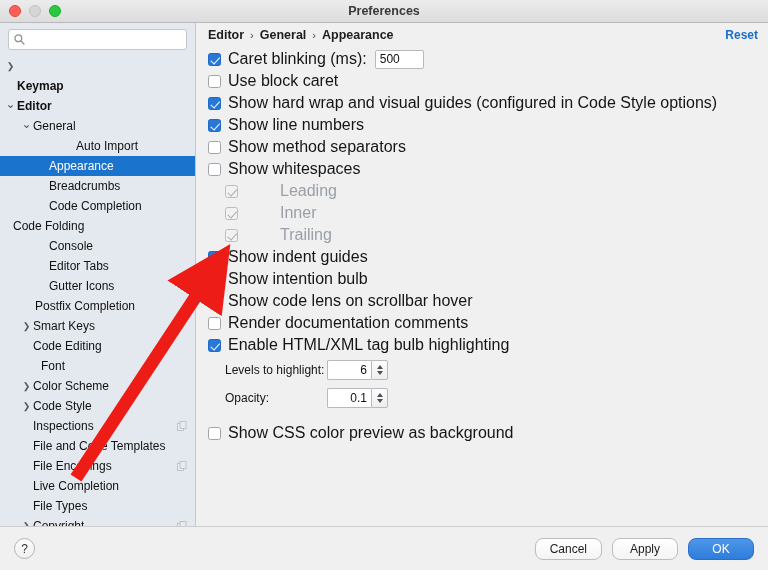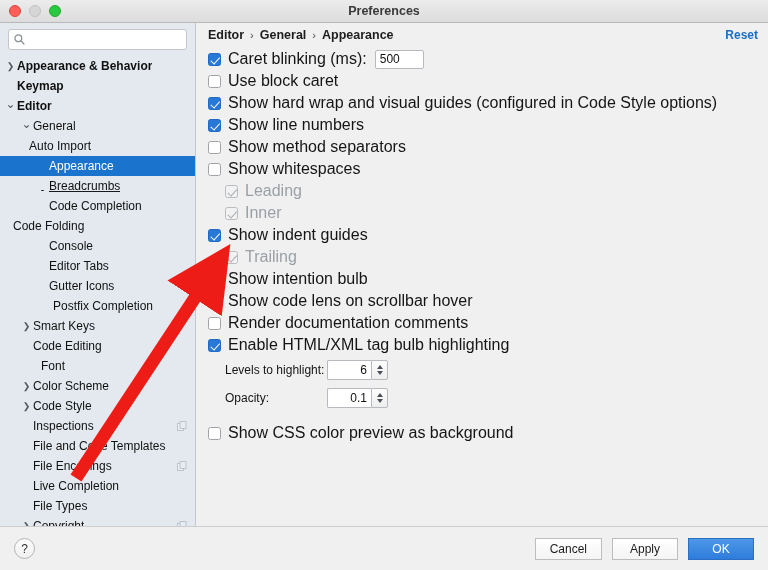--- a/index.html
+++ b/index.html
@@ -74,21 +74,21 @@
     height: 24px; flex: 0 0 24px; display: flex; align-items: center;
     padding: 0 10px 0 12px; gap: 0;
   }
   .crumb { font-size: 12.5px; font-weight: bold; color: #1d1d1d; }
   .crumb-sep { font-size: 11px; color: #4a4a4a; padding: 0 6px; }
   .reset-link { margin-left: auto; font-size: 12px; font-weight: bold; color: #1a6fc4; cursor: pointer; }
 
   .settings { flex: 1; padding: 1px 10px 0 12px; overflow: hidden; }
 
   .row { display: flex; align-items: center; height: 22px; }
-  .row.sub { padding-left: 17px; }
+  .row.sub { padding-left: 17px; gap: 35px; }
   .row.field { height: 28px; padding-left: 17px; }
 
   .cb {
     width: 13px; height: 13px; flex: 0 0 13px;
     border-radius: 2.5px; position: relative;
     border: 1px solid #a0a4a9; background: #fff;
   }
   .cb.checked { background: #2878d8; border-color: #1f69c4; }
   .cb.checked::after {
     content: ""; position: absolute; left: 4px; top: 1px;
@@ -139,21 +139,21 @@
   }
   .help-btn {
     width: 21px; height: 21px; border-radius: 50%;
     border: 1px solid #b4b4b4; background: linear-gradient(to bottom,#fdfdfd,#f0f0f0);
     font-size: 12px; color: #333; display: flex; align-items: center; justify-content: center;
     cursor: pointer; font-family: "Liberation Sans", sans-serif;
   }
   .footer-right { margin-left: auto; display: flex; gap: 10px; }
   .btn {
     height: 22px; min-width: 66px; padding: 0 14px;
-    border: 1px solid #bdbdbd; border-radius: 0;
+    border: 1px solid #bdbdbd; border-radius: 8px;
     background: linear-gradient(to bottom,#ffffff,#f4f4f4);
     font-family: "Liberation Sans", sans-serif; font-size: 12px; color: #1c1c1c;
     cursor: pointer;
   }
   .btn.primary {
     background: linear-gradient(to bottom,#4d97e8,#2e7ddc);
     border-color: #2a6fc4; color: #fff;
   }
 
   
@@ -181,43 +181,42 @@
           <svg width="11" height="11" viewBox="0 0 11 11">
             <circle cx="4.3" cy="4.3" r="3.4" fill="none" stroke="#8b9199" stroke-width="1.3"></circle>
             <line x1="6.9" y1="6.9" x2="10" y2="10" stroke="#8b9199" stroke-width="1.3" stroke-linecap="round"></line>
           </svg>
           <input class="search-input" type="text" value="" placeholder="" style="">
         </div>
       </div>
       <div class="tree" id="tree">
           <div class="tree-item bold" style="padding-left: 4px;">
             <span class="chev">❯</span>
-            <span class="lbl">Appearance &amp; Behavior</span>
           </div>
           <div class="tree-item bold" style="padding-left: 4px;">
             <span class="chev">&nbsp;</span>
             <span class="lbl">Keymap</span>
           </div>
           <div class="tree-item bold" style="padding-left: 4px;">
             <span class="chev" style="font-size: 12px; margin-top: -4px;">⌄</span>
             <span class="lbl">Editor</span>
           </div>
           <div class="tree-item" style="padding-left: 20px;">
             <span class="chev" style="font-size: 12px; margin-top: -4px;">⌄</span>
             <span class="lbl">General</span>
           </div>
-          <div class="tree-item" style="padding-left: 16px;">
+          <div class="tree-item" style="padding-left: 36px; gap: 27px;">
             <span class="chev">&nbsp;</span>
             <span class="lbl">Auto Import</span>
           </div>
           <div class="tree-item selected" style="padding-left: 36px;">
             <span class="chev">&nbsp;</span>
             <span class="lbl">Appearance</span>
           </div>
-          <div class="tree-item" style="padding-left: 36px; text-decoration: underline;">
+          <div class="tree-item" style="padding-left: 36px;">
             <span class="chev">&nbsp;</span>
             <span class="lbl">Breadcrumbs</span>
           </div>
           <div class="tree-item" style="padding-left: 36px;">
             <span class="chev">&nbsp;</span>
             <span class="lbl">Code Completion</span>
           </div>
           <div class="tree-item" style="">
             <span class="chev">&nbsp;</span>
             <span class="lbl">Code Folding</span>
@@ -227,21 +226,21 @@
             <span class="lbl">Console</span>
           </div>
           <div class="tree-item" style="padding-left: 36px;">
             <span class="chev">&nbsp;</span>
             <span class="lbl">Editor Tabs</span>
           </div>
           <div class="tree-item" style="padding-left: 36px;">
             <span class="chev">&nbsp;</span>
             <span class="lbl">Gutter Icons</span>
           </div>
-          <div class="tree-item" style="padding-left: 40px;">
+          <div class="tree-item" style="padding-left: 22px;">
             <span class="chev">&nbsp;</span>
             <span class="lbl">Postfix Completion</span>
           </div>
           <div class="tree-item" style="padding-left: 20px;">
             <span class="chev">❯</span>
             <span class="lbl">Smart Keys</span>
           </div>
           <div class="tree-item" style="padding-left: 20px;">
             <span class="chev">&nbsp;</span>
             <span class="lbl">Code Editing</span>
@@ -334,27 +333,27 @@
             <span class="cb-label">Show whitespaces</span>
           </div>
           <div class="row sub">
             <span class="cb dim"></span>
             <span class="cb-label muted">Leading</span>
           </div>
           <div class="row sub">
             <span class="cb dim"></span>
             <span class="cb-label muted">Inner</span>
           </div>
-          <div class="row">
-            <span class="cb checked"></span>
-            <span class="cb-label">Show indent guides</span>
-          </div>
           <div class="row sub">
             <span class="cb dim"></span>
             <span class="cb-label muted">Trailing</span>
+          </div>
+          <div class="row">
+            <span class="cb checked"></span>
+            <span class="cb-label">Show indent guides</span>
           </div>
           <div class="row">
             <span class="cb focus"></span>
             <span class="cb-label">Show intention bulb</span>
           </div>
           <div class="row">
             <span class="cb checked"></span>
             <span class="cb-label">Show code lens on scrollbar hover</span>
           </div>
           <div class="row">

